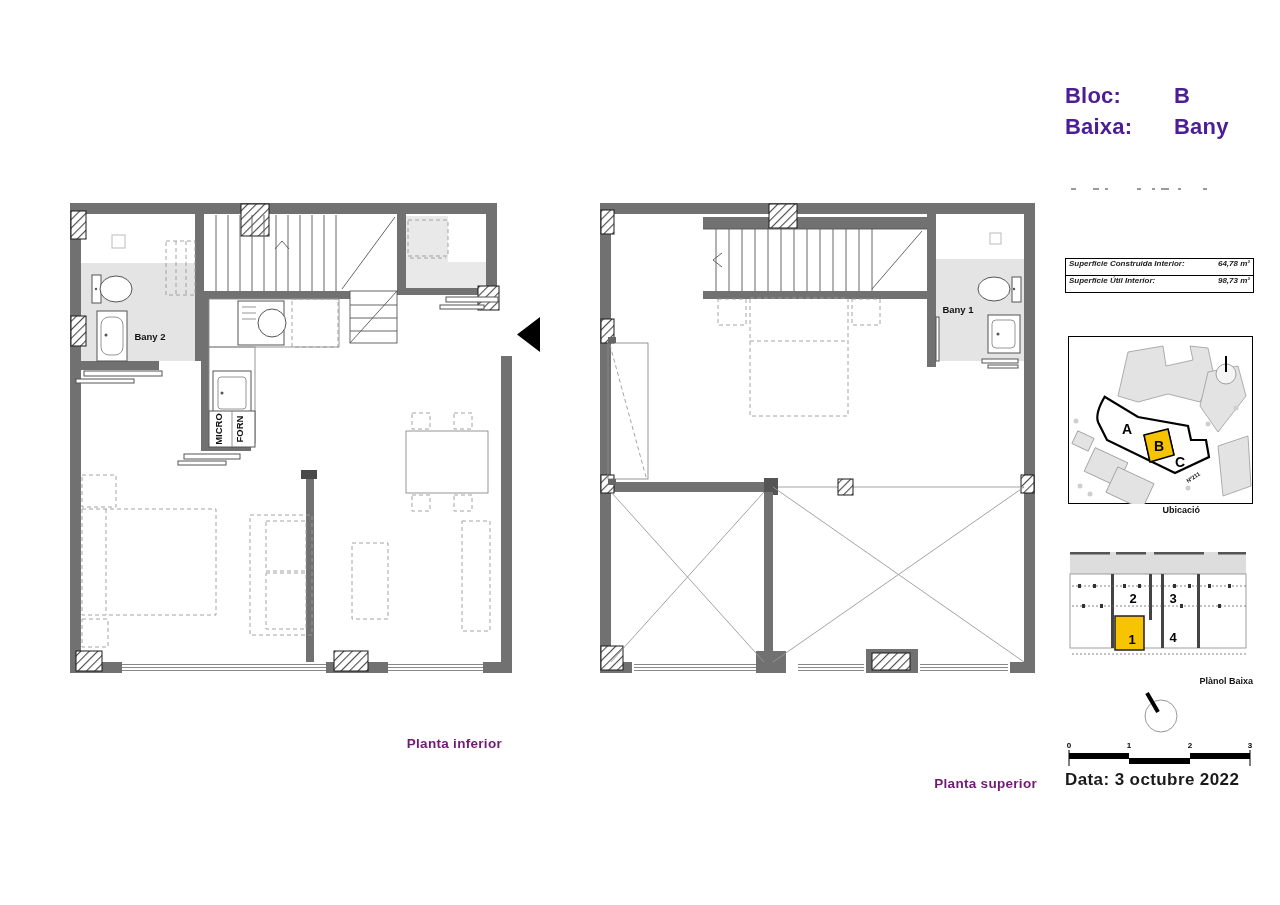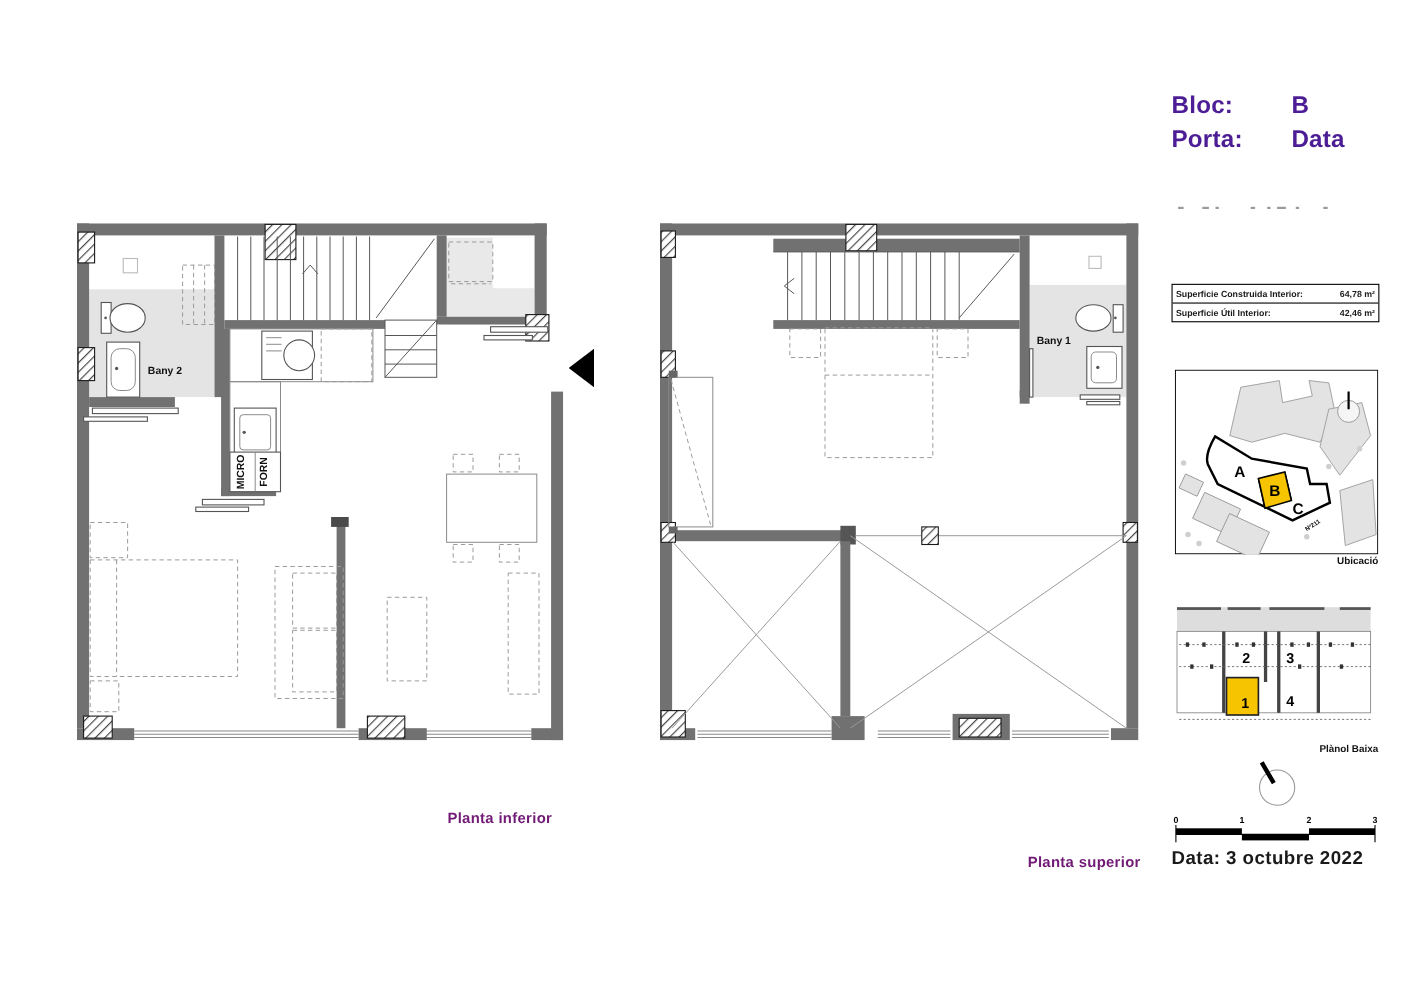--- a/index.html
+++ b/index.html
@@ -10,31 +10,31 @@
   
   #title-block{left:1065px;top:80px;width:210px;}
   .tb-row{display:flex;font-size:22px;font-weight:600;letter-spacing:0.2px;line-height:31px;color:#4c1d95;gap:25px;}
   .tb-label{width:84px;}
   .tb-value{flex:1;}
   #clipped-line{left:1065px;top:186px;width:160px;height:4px;}
   #clipped-line span{position:absolute;bottom:0;height:2px;background:#9a9a9a;display:block;}
 
   
   #area-table{left:1065px;top:258px;width:187px;border:1.5px solid #000;background:#fff;}
-  .at-row{display:flex;justify-content:space-between;align-items:center;
+  .at-row{display:flex;justify-content:space-between;align-items:flex-start;
           height:16px;padding:0 3px;border-bottom:1px solid #000;
-          font-size:8px;font-weight:bold;white-space:nowrap;}
+          font-size:8px;font-weight:bold;white-space:nowrap;font-style:italic;}
   .at-row:last-child{border-bottom:none;}
 
   
   .plan-caption{font-size:13.5px;font-weight:600;letter-spacing:0.3px;color:#701a75;text-align:right;}
   #caption-inferior{left:352px;top:736px;width:150px;}
   #caption-superior{left:887px;top:736px;width:150px;margin-top:40px;}
   .mini-caption{font-size:9px;font-weight:bold;color:#111;text-align:right;}
-  #ubicacio-caption{left:1160px;top:505px;width:93px;}
+  #ubicacio-caption{left:1107px;top:505px;width:93px;}
   #planol-caption{left:1160px;top:676px;width:93px;}
 
   #date-line{left:1065px;top:770px;font-size:17px;font-weight:bold;letter-spacing:0.4px;}
 
   svg text{font-family:"Liberation Sans", sans-serif;}
   .room-label{font-size:9.5px;font-weight:bold;fill:#111;}
   .fixture{fill:#ffffff;stroke:#555;stroke-width:1;}
   .thin{stroke:#8a8a8a;stroke-width:0.9;fill:none;}
   .dash{stroke:#9a9a9a;stroke-width:0.9;fill:none;stroke-dasharray:4 3;}
 </style>
@@ -280,43 +280,43 @@
 
 <div class="abs plan-caption" id="caption-inferior">Planta inferior</div>
 <div class="abs plan-caption" id="caption-superior">Planta superior</div>
 
 <div class="abs" id="title-block">
   <div class="tb-row">
     <span class="tb-label">Bloc:</span>
     <span class="tb-value">B</span>
   </div>
   <div class="tb-row">
-    <span class="tb-label">Porta:</span>
-    <span class="tb-value">Data</span>
+    <span class="tb-label">Baixa:</span>
+    <span class="tb-value">Bany</span>
   </div>
 </div>
 <div class="abs" id="clipped-line">
   <span style="left:6px;width:5px;"></span>
     <span style="left:28px;width:6px;"></span>
   <span style="left:40px;width:3px;"></span>
     <span style="left:72px;width:4px;"></span>
   <span style="left:87px;width:3px;"></span>
     <span style="left:96px;width:8px;"></span>
   <span style="left:113px;width:3px;"></span>
     <span style="left:138px;width:4px;"></span>
 </div>
 
 <div class="abs" id="area-table">
   <div class="at-row">
     <span>Superficie Construida Interior:</span>
     <span>64,78 m²</span>
   </div>
   <div class="at-row">
     <span>Superficie Útil Interior:</span>
-    <span>42,46 m²</span>
+    <span>98,73 m²</span>
   </div>
 </div>
 
 <svg class="abs" id="site-map" style="left:1068px;top:336px;" width="185" height="168" viewBox="0 0 185 168">
   <rect x="0.5" y="0.5" width="184" height="167" fill="#ffffff" stroke="#000" stroke-width="1"></rect>
   <g fill="#E3E3E3" stroke="#9a9a9a" stroke-width="0.8">
     <polygon points="50,60 60,16 95,10 98,30 125,24 122,10 140,12 146,40 132,66 100,58 70,66"></polygon>
     <polygon points="140,36 170,30 178,60 150,96 132,70"></polygon>
     <polygon points="150,110 180,100 183,150 155,160"></polygon>
     <rect x="20" y="118" width="36" height="26" transform="rotate(25 38 131)"></rect>

